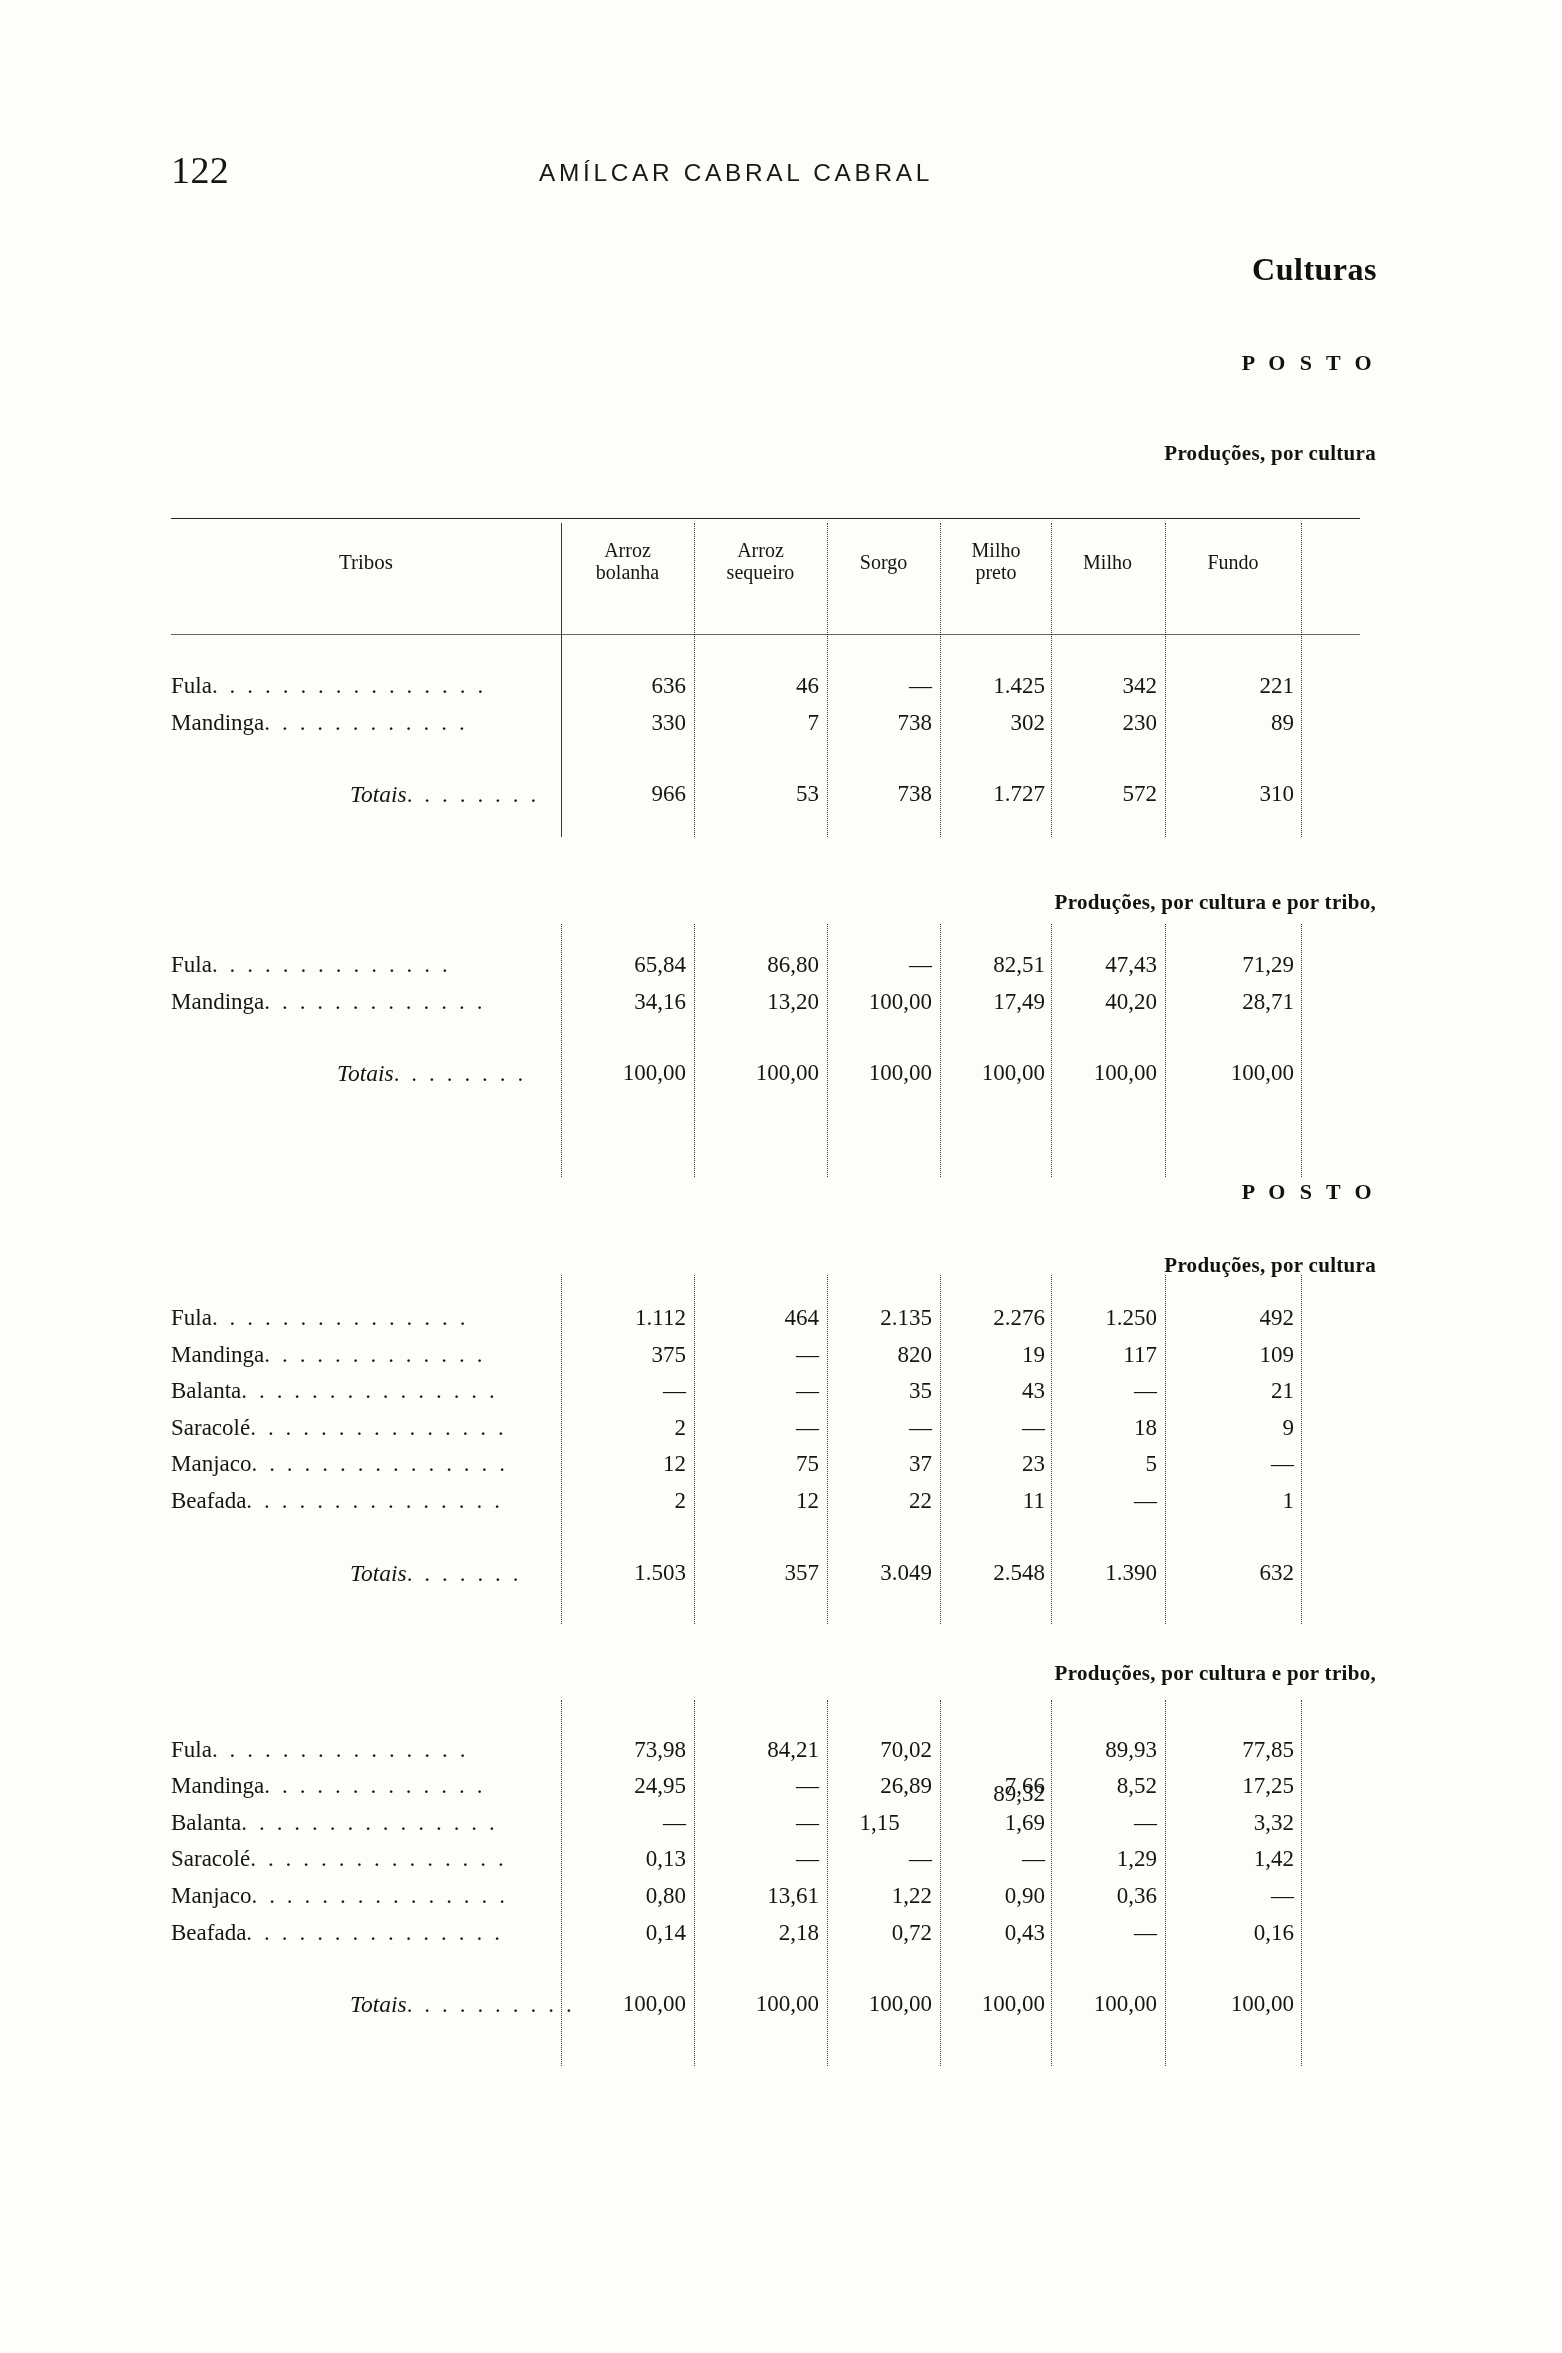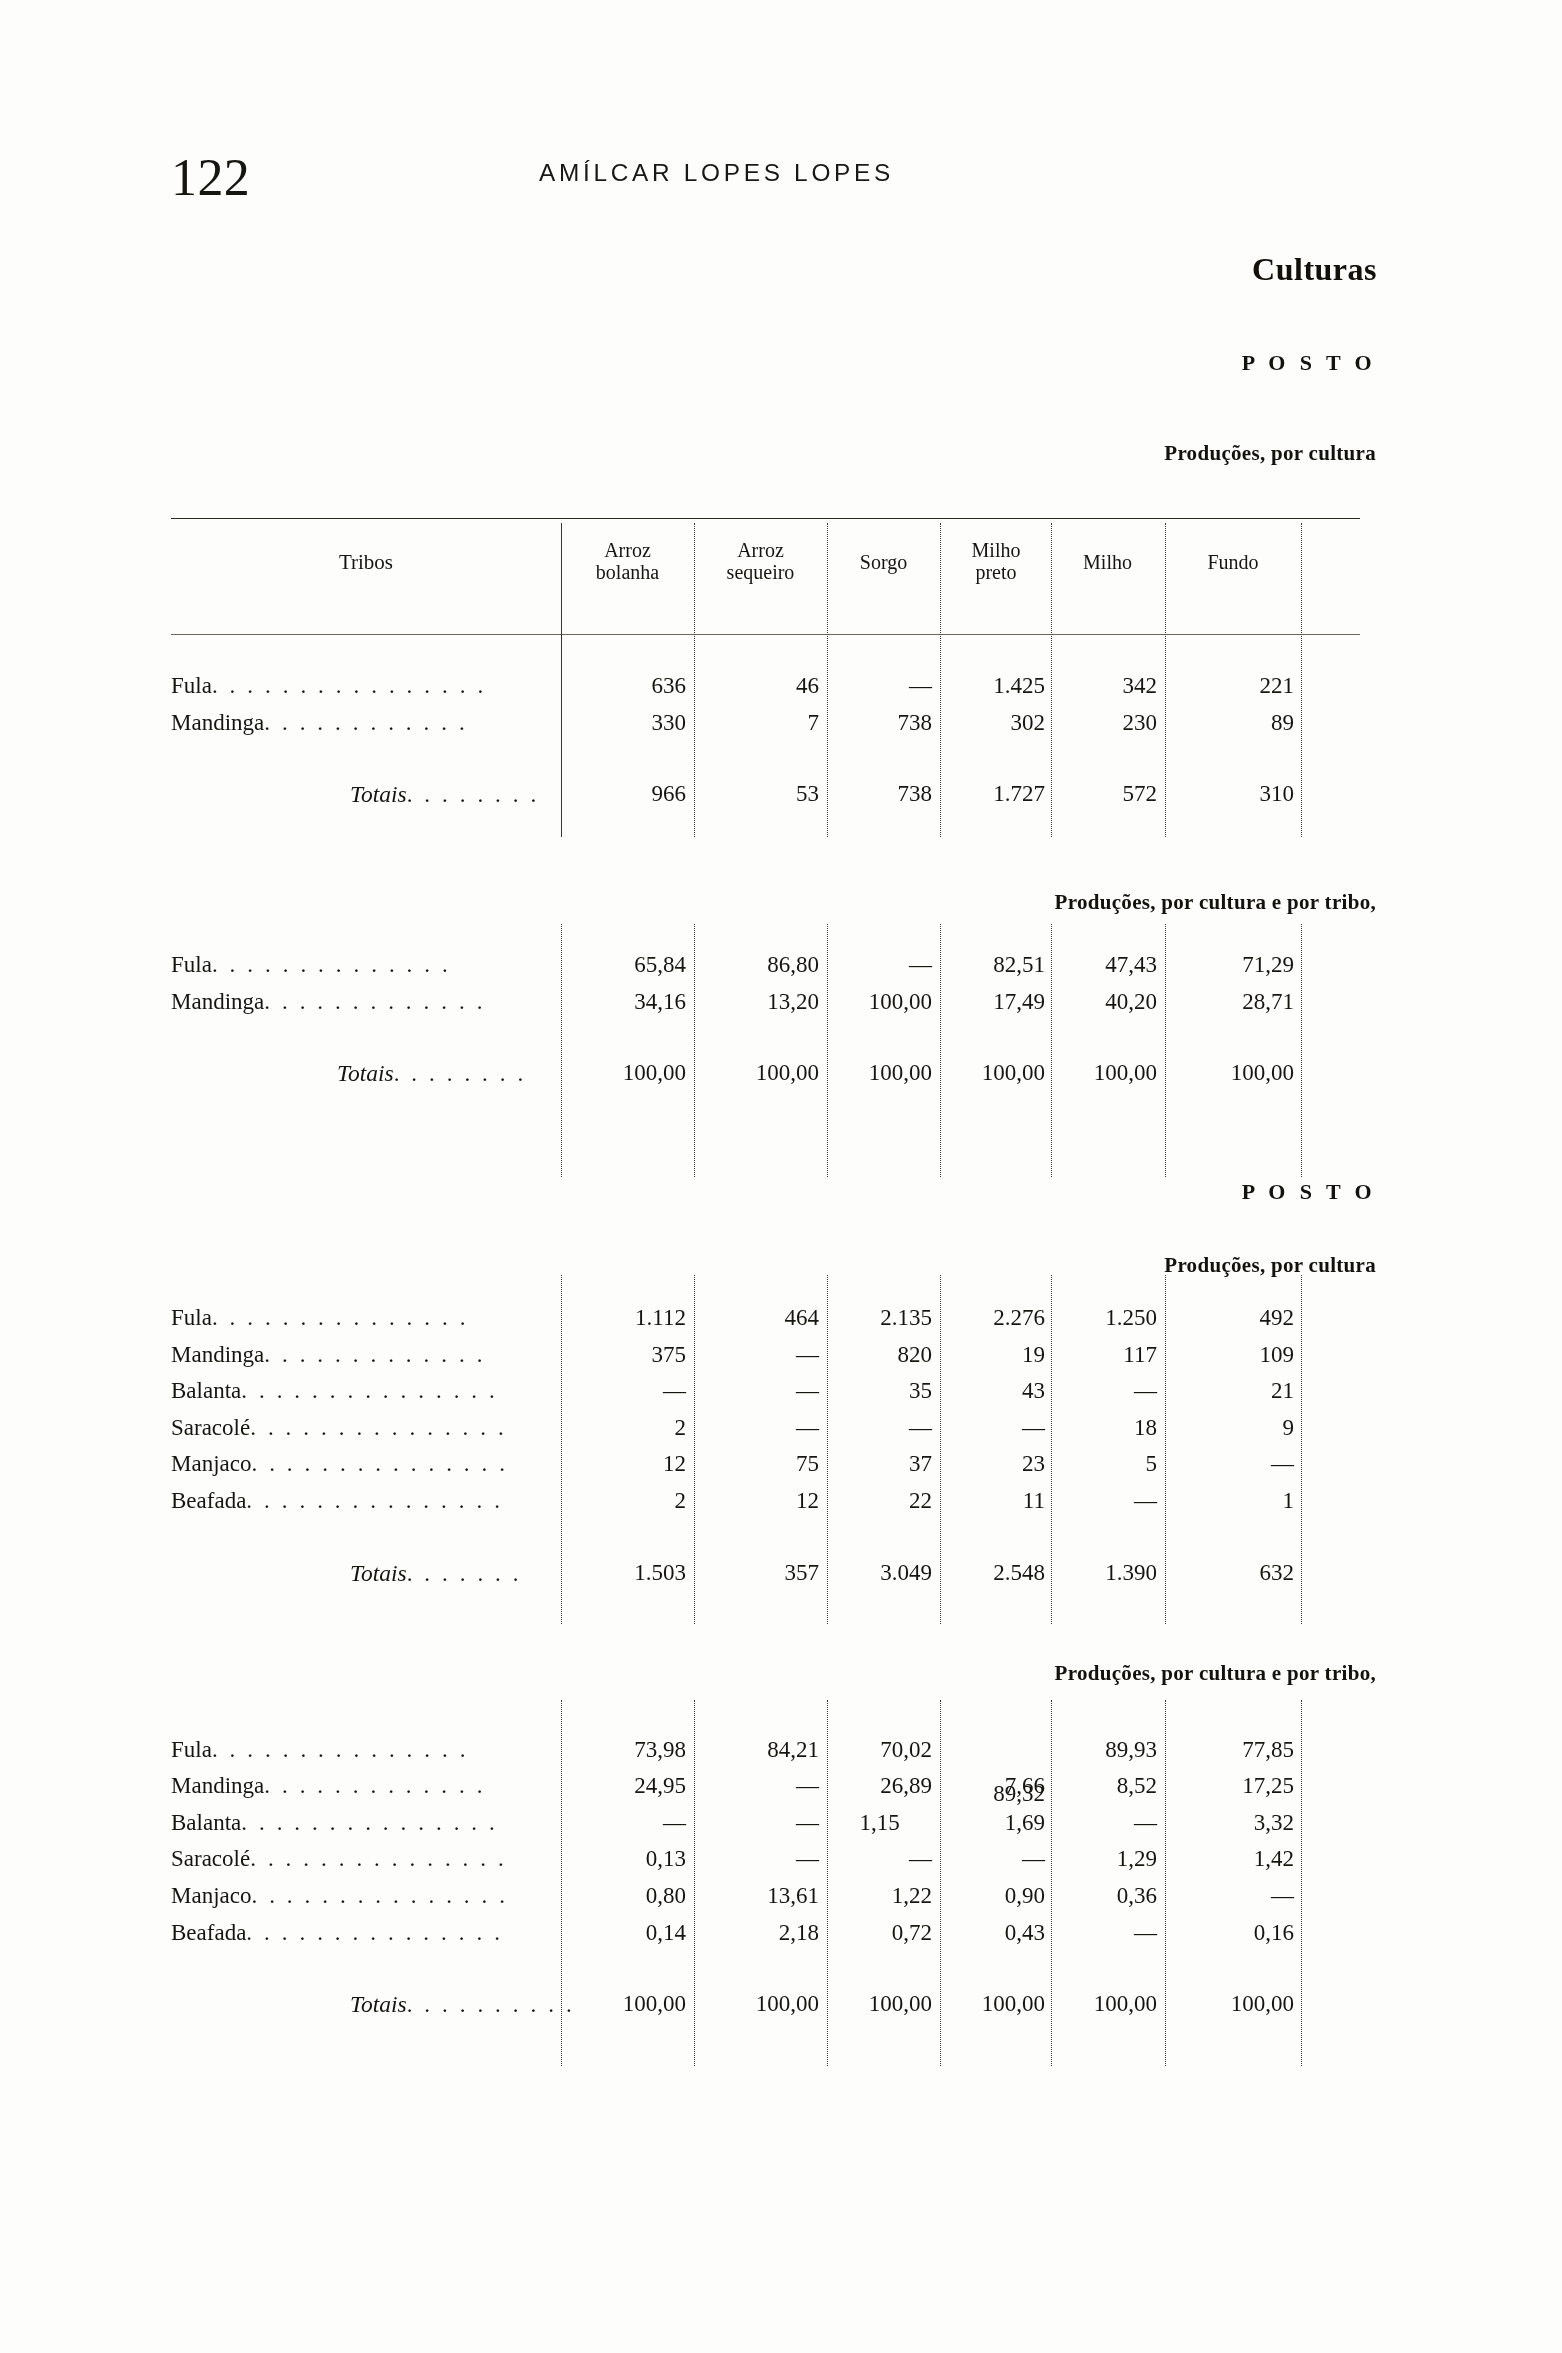--- a/index.html
+++ b/index.html
@@ -26,21 +26,21 @@
     position: absolute;
     top: 155px;
     left: 0;
     width: 100%;
     height: 40px;
   }
   .folio {
     position: absolute;
     left: 171px;
     top: -7px;
-    font-size: 52px;
+    font-size: 38px;
     letter-spacing: 0.4px;
     font-family: "Liberation Serif", serif;
     color: #17150f;
   }
   .runtitle {
     position: absolute;
     left: 539px;
     top: 3.5px;
     font-size: 24.4px;
     letter-spacing: 3.7px;
@@ -148,21 +148,21 @@
     font-family: "Liberation Serif", serif;
   }
 </style>
 </head>
 <body>
 
 <div class="page">
 
   <div class="runhead">
     <div class="folio">122</div>
-    <div class="runtitle">AMÍLCAR LOPES LOPES</div>
+    <div class="runtitle">AMÍLCAR CABRAL CABRAL</div>
   </div>
 
   <div class="h-culturas">Culturas</div>
   <div class="h-posto one">P O S T O</div>
   <div class="h-sub s1">Produções, por cultura</div>
   <div class="h-sub s2">Produções, por cultura e por tribo,</div>
   <div class="h-posto two">P O S T O</div>
   <div class="h-sub s3">Produções, por cultura</div>
   <div class="h-sub s4">Produções,  por cultura e por tribo,</div>
 

